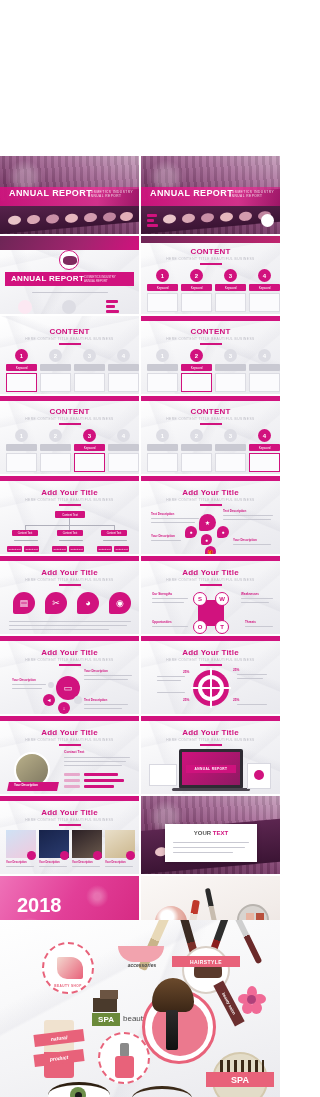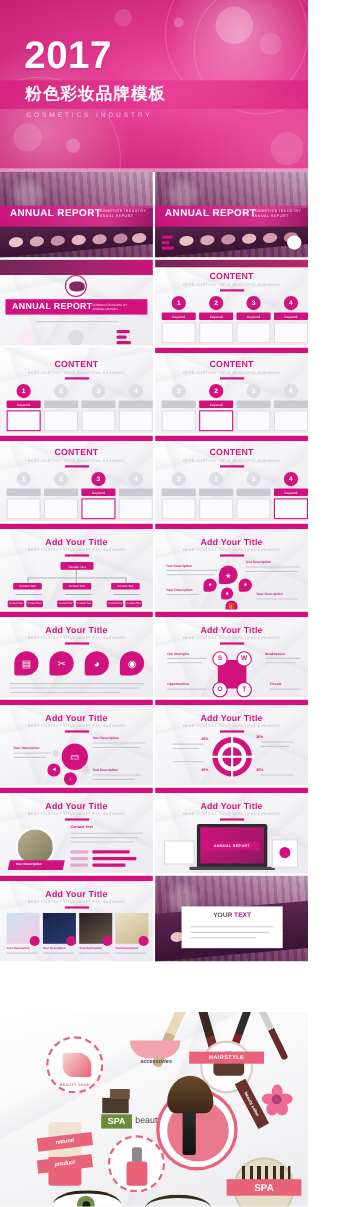--- a/index.html
+++ b/index.html
@@ -180,38 +180,20 @@
       linear-gradient(165deg,#ffffff 0%, #f4f4f6 60%, #eaeaee 100%);
   }
   .badge { position:absolute; border-radius:50%; }
   .ribbon { position:absolute; background:#e8627a; color:#fff; font-weight:bold; display:flex; align-items:center; justify-content:center; }
 </style>
 </head>
 <body>
 
 <div id="page">
 
-  <div class="cover">
-    <div class="bokeh" style="left:196px;top:6px;width:34px;height:34px;"></div>
-    <div class="bokeh r" style="left:236px;top:30px;width:20px;height:20px;"></div>
-    <div class="bokeh r" style="left:12px;top:112px;width:26px;height:26px;"></div>
-    <div class="bokeh" style="left:60px;top:126px;width:13px;height:13px;"></div>
-    <div class="bokeh r" style="left:246px;top:120px;width:30px;height:30px;"></div>
-    <div class="bokeh" style="left:158px;top:16px;width:9px;height:9px;"></div>
-    <div class="bokeh r" style="left:104px;top:8px;width:16px;height:16px;"></div>
-    <div class="swirl" style="left:150px;top:-34px;width:130px;height:130px;"></div>
-    <div class="swirl" style="left:176px;top:-16px;width:120px;height:120px;"></div>
-    <div class="swirl" style="left:-40px;top:70px;width:150px;height:150px;"></div>
-
-    <div class="cover-year">2017</div>
-    <div class="cover-band"></div>
-    <div class="cover-title">粉色彩妆品牌模板</div>
-    <div class="cover-sub">COSMETICS INDUSTRY</div>
-    <div class="cover-bottom-line"></div>
-  </div>
 
   <div class="grid">
 
     <div class="row">
       <div class="thumb">
         <div class="photo-makeup"></div>
         <div class="palette">
           <div class="pan" style="left:8px;top:16px;width:13px;height:9px;background:#e9c3c8;"></div>
           <div class="pan" style="left:27px;top:17px;width:13px;height:9px;background:#d9a7b4;"></div>
           <div class="pan" style="left:46px;top:18px;width:13px;height:9px;background:#c98fa6;"></div>
@@ -593,20 +575,43 @@
             <span>YOUR</span>
             <span style="color:#d1127e;">TEXT</span>
           </div>
           <div class="ln" style="left:8px;top:18px;width:76px;"></div>
           <div class="ln" style="left:8px;top:23px;width:72px;"></div>
           <div class="ln" style="left:8px;top:28px;width:60px;"></div>
         </div>
       </div>
     </div>
 
+    <div class="row">
+      <div class="thumb">
+        <div class="thanks"></div>
+        <div class="thanks-year">2018</div>
+        <div class="thanks-band"></div>
+        <div class="thanks-cn">谢谢聆听</div>
+        <div class="thanks-en">THANKS FOR WATCHING</div>
+      </div>
+
+      <div class="thumb">
+        <div class="prod-photo"></div>
+        <div class="circ" style="left:14px;top:30px;width:32px;height:32px;background:radial-gradient(circle at 38% 34%, #ffffff 0 22%, #e9b7ad 40%, #cf7f75 100%);"></div>
+        <div style="position:absolute;left:49px;top:24px;width:7px;height:34px;background:linear-gradient(180deg,#c0392b 0 40%,#e9e0d6 40% 100%);border-radius:2px;transform:rotate(10deg);"></div>
+        <div style="position:absolute;left:68px;top:12px;width:5px;height:40px;background:linear-gradient(180deg,#2b2b2b 0 45%,#c8bdb0 45% 100%);border-radius:2px;transform:rotate(-12deg);"></div>
+        <div class="circ" style="left:96px;top:28px;width:32px;height:32px;background:#d8d4d0;border:2px solid #b9b4af;">
+          <div style="position:absolute;left:7px;top:7px;width:8px;height:8px;background:#e8b4a2;"></div>
+          <div style="position:absolute;left:17px;top:7px;width:8px;height:8px;background:#b8503d;"></div>
+          <div style="position:absolute;left:7px;top:17px;width:8px;height:8px;background:#8a6a55;"></div>
+          <div style="position:absolute;left:17px;top:17px;width:8px;height:8px;background:#d89a4a;"></div>
+        </div>
+        <div style="position:absolute;left:52px;top:58px;width:40px;height:6px;background:linear-gradient(90deg,#c9a227,#e4d79b);border-radius:3px;transform:rotate(-6deg);"></div>
+      </div>
+    </div>
   </div>
 
   <div class="collage">
 
     <div style="position:absolute;left:150px;top:-10px;width:9px;height:62px;background:linear-gradient(180deg,#e8d9b8 0 48%,#c9b48a 48% 100%);border-radius:3px;transform:rotate(24deg);"></div>
     <div style="position:absolute;left:186px;top:-16px;width:8px;height:70px;background:linear-gradient(180deg,#3a2a22 0 55%,#7a2f28 55% 100%);border-radius:3px;transform:rotate(-16deg);"></div>
     <div style="position:absolute;left:214px;top:-14px;width:7px;height:66px;background:linear-gradient(180deg,#2e2e2e 0 52%,#8b1f1f 52% 100%);border-radius:3px;transform:rotate(20deg);"></div>
     <div style="position:absolute;left:244px;top:-12px;width:6px;height:58px;background:linear-gradient(180deg,#cfcfcf 0 48%,#6b2a2a 48% 100%);border-radius:3px;transform:rotate(-26deg);"></div>
 
     <div class="badge" style="left:42px;top:22px;width:52px;height:52px;background:#fff;border:2px dashed #e8627a;">

